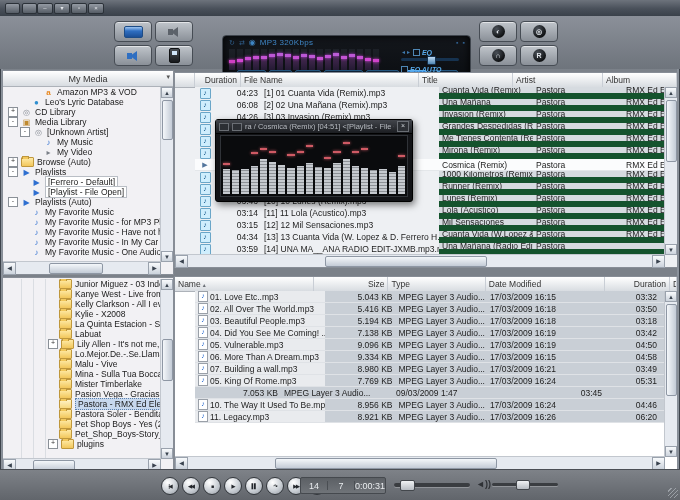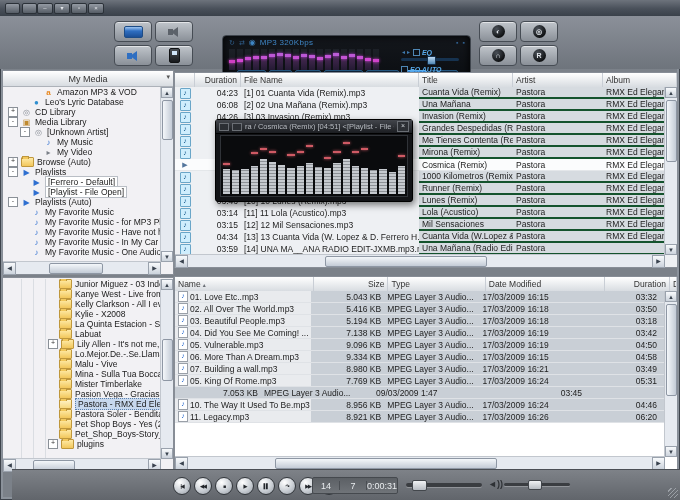--- a/index.html
+++ b/index.html
@@ -104,25 +104,25 @@
     border:1px solid #8e97a4;border-radius:2px;}
   .hthumb{position:absolute;top:1px;height:9px;background:linear-gradient(#f4f7fa,#c3cbd6);
     border:1px solid #8e97a4;border-radius:2px;}
   .va{position:absolute;left:0;width:12px;height:11px;background:linear-gradient(#f8fafc,#ccd3dc);
     border:1px solid #9aa2ad;color:#39424e;font-size:6px;line-height:10px;text-align:center;box-sizing:border-box;}
   
   #playlist{left:174px;top:72px;right:2px;height:194px;background:#eef0f3;}
   .lhead{height:14px;display:flex;background:linear-gradient(#ffffff,#d8dce1);border-bottom:1px solid #adb2b9;
     font-size:8.5px;color:#333;align-items:center;}
   .lhead .hc{height:100%;display:flex;align-items:center;border-right:1px solid #c9ced5;box-sizing:border-box;padding:0 3px;overflow:hidden;white-space:nowrap;}
-  .rows{position:absolute;left:0;right:11px;top:14px;bottom:12px;overflow:hidden;}
+  .rows{position:absolute;left:0;right:11px;top:14px;bottom:12px;overflow:hidden;padding-left:20px;}
   .prow{height:12px;display:flex;font-size:8.5px;color:#222;}
   .prow .pc{overflow:hidden;white-space:nowrap;box-sizing:border-box;padding:0 3px;height:100%;display:flex;align-items:center;}
   .pc.light{background:#eef0f3;}
-  .pc.dark{background:#d6dbe0;border-bottom:2px solid #14532d;}
+  .pc.dark{background:#d6dbe0;border-bottom:6px solid #14532d;}
   .prow.sel .pc{background:#fbfcfd;border-bottom:1px solid #e4e7ea;}
   .c-gut{width:20px;justify-content:center;}
   .c-dur{width:46px;justify-content:flex-end;}
   .c-file{width:178px;}
   .c-title{width:94px;} .c-art{width:90px;} .c-alb{flex:1;}
   .h-gut{width:20px;} .h-dur{width:46px;justify-content:flex-end;} .h-file{width:178px;}
   .h-title{width:94px;} .h-art{width:90px;} .h-alb{flex:1;}
   .note-ic{width:9px;height:9px;background:#cfeefd;border:1px solid #6aa6c8;border-radius:1px;
     color:#1d5e8f;font-size:7px;line-height:8px;text-align:center;}
   .play-ic{color:#53759c;font-size:7px;}
@@ -149,21 +149,21 @@
   .mini-title{flex:1;text-align:center;white-space:nowrap;overflow:hidden;}
   .mini-close{width:10px;height:9px;border:1px solid #6a6e74;background:#2c2f34;color:#cfd3d8;
     font-size:7px;line-height:8px;text-align:center;flex:none;}
   .mini-body{position:absolute;left:4px;right:4px;top:15px;bottom:4px;background:#0a0b0d;
     border:1px solid #303338;display:flex;align-items:flex-end;gap:2px;padding:2px;}
   .sbw{flex:1;position:relative;height:100%;}
   .sbw .sfill{position:absolute;left:0;right:0;bottom:0;
     background:repeating-linear-gradient(to top,#c6cacf 0 2px,#8d9196 2px 3px);}
   .sbw .speak{position:absolute;left:0;right:0;height:2px;background:#cf5a64;box-shadow:0 0 3px #cf5a64;}
   
-  .bottombar{position:absolute;left:12px;right:0;bottom:0;height:30px;
+  .bottombar{position:absolute;left:0;right:0;bottom:0;height:30px;
     background:linear-gradient(#7e8288,#61656b);border-top:1px solid #4b4f55;}
   .tbtns{position:absolute;left:161px;top:7px;display:flex;gap:3px;}
   .cbtn{width:16px;height:16px;border-radius:50%;border:1px solid #33373c;
     background:radial-gradient(circle at 35% 28%,#ffffff,#c9ced4 55%,#979da5);
     color:#23262b;font-size:5px;font-weight:bold;display:flex;align-items:center;justify-content:center;
     letter-spacing:-1px;}
   .tdisp{position:absolute;left:300px;top:7px;width:84px;height:15px;border-radius:2px;
     border:1px solid #45494e;background:linear-gradient(#5c6065,#707479);
     display:flex;align-items:center;color:#e9ecef;font-size:9px;}
   .tdisp span{flex:1;text-align:center;} .tdisp .dv{flex:none;width:1px;height:9px;background:#4a4e53;}

